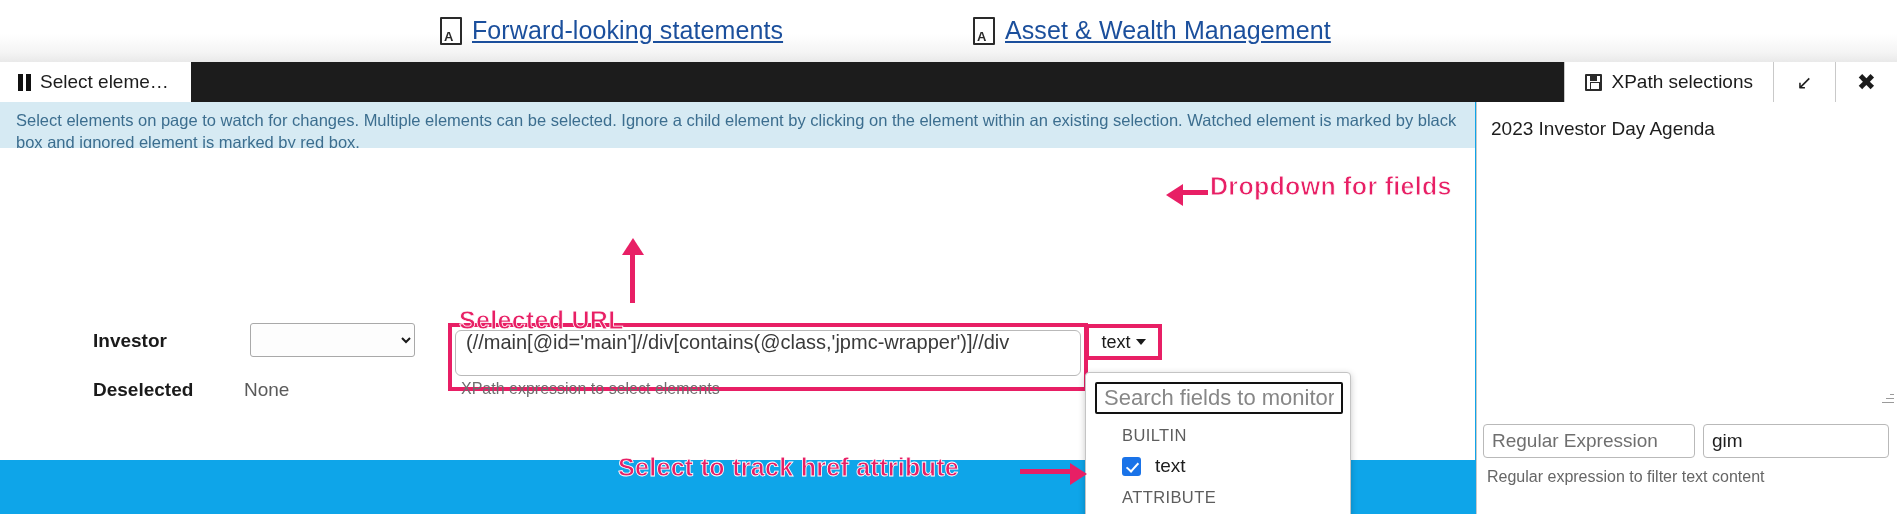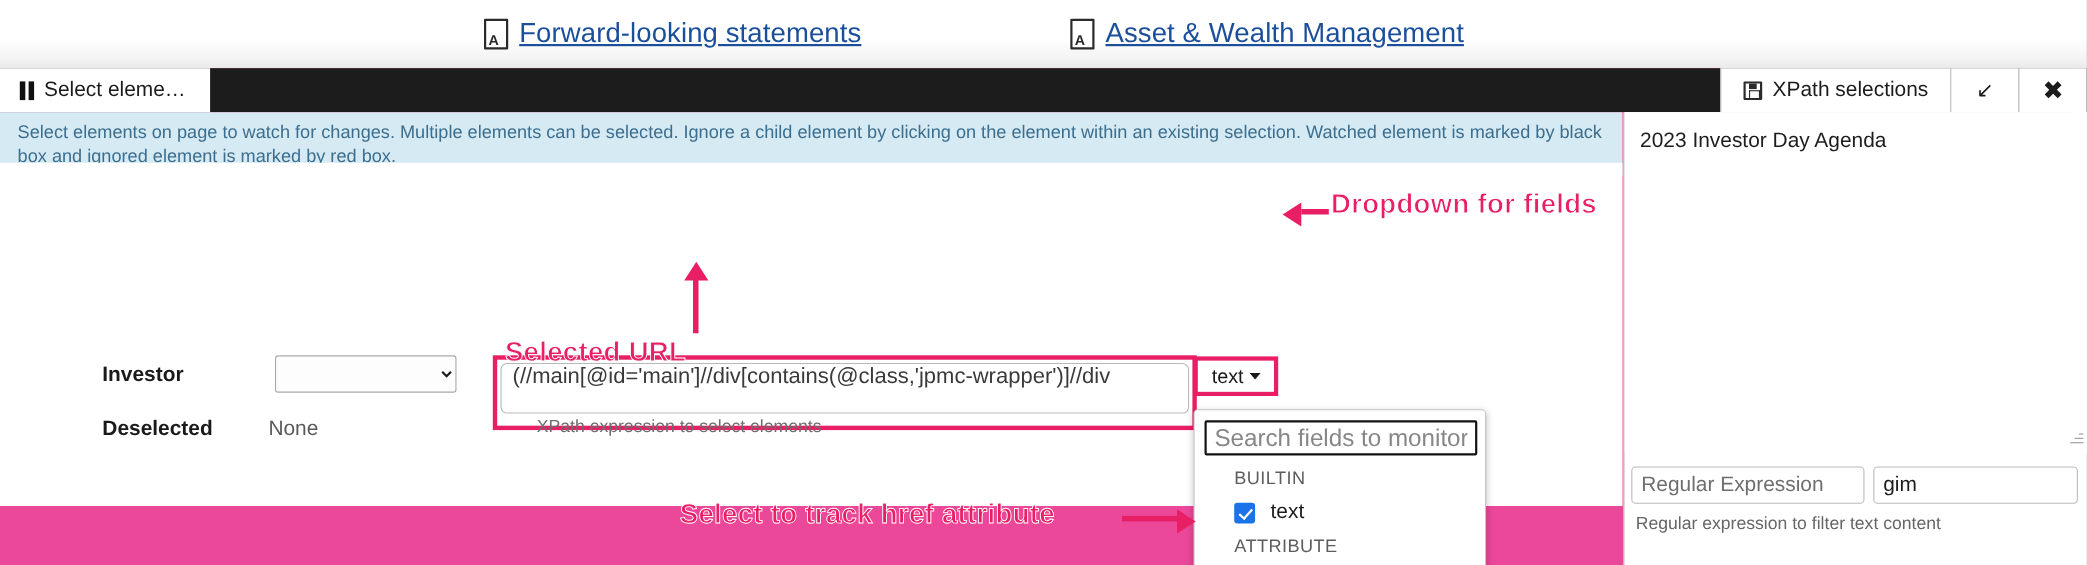--- a/index.html
+++ b/index.html
@@ -34,21 +34,21 @@
     font-size:13px; font-weight:bold; color:#2a2a2a; line-height:13px;
   }
   .pdf-link {
     font-size:25px; color:#1b4f9c; text-decoration:underline;
     white-space:nowrap; letter-spacing:0.1px;
   }
 
   
   #ext-panel {
     position:absolute; left:0; top:62px; width:1884px; height:452px;
-    background:#ec4899;
+    background:#0ea5e9;
   }
 
   
   #titlebar {
     position:absolute; left:0; top:0; width:1897px; height:40px;
     background:#1c1c1c; display:flex; align-items:stretch;
   }
   #tab-select-element {
     background:#ffffff; color:#1c1c1c;
     display:flex; align-items:center; gap:9px;
@@ -113,21 +113,21 @@
     position:absolute; left:448px; top:175px; width:640px; height:68px;
     border:4px solid #e81f65; background:transparent;
   }
   #xpath-input {
     position:absolute; left:455px; top:182px; width:626px; height:46px;
     border:1px solid #b9b9b9; border-radius:6px; background:#ffffff;
     font-size:20px; font-family:"Liberation Sans", sans-serif;
     padding:0 10px; color:#3a3a3a; white-space:nowrap; overflow:hidden;
   }
   #xpath-hint {
-    position:absolute; left:488px; top:232px; font-size:16px; color:#6d6d6d;
+    position:absolute; left:461px; top:232px; font-size:16px; color:#6d6d6d;
   }
 
   
   #fields-dropdown-highlight {
     position:absolute; left:1085px; top:176px; width:77px; height:36px;
     border:4px solid #e81f65;
   }
   #fields-dropdown-btn {
     position:absolute; left:1089px; top:180px; width:69px; height:28px;
     display:flex; align-items:center; justify-content:center; gap:5px;

